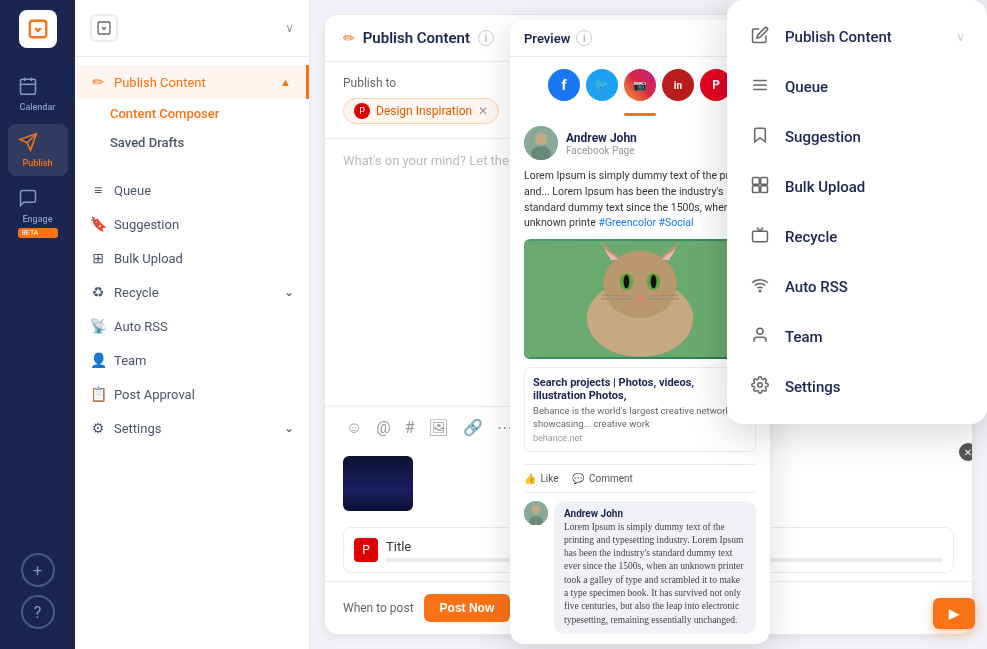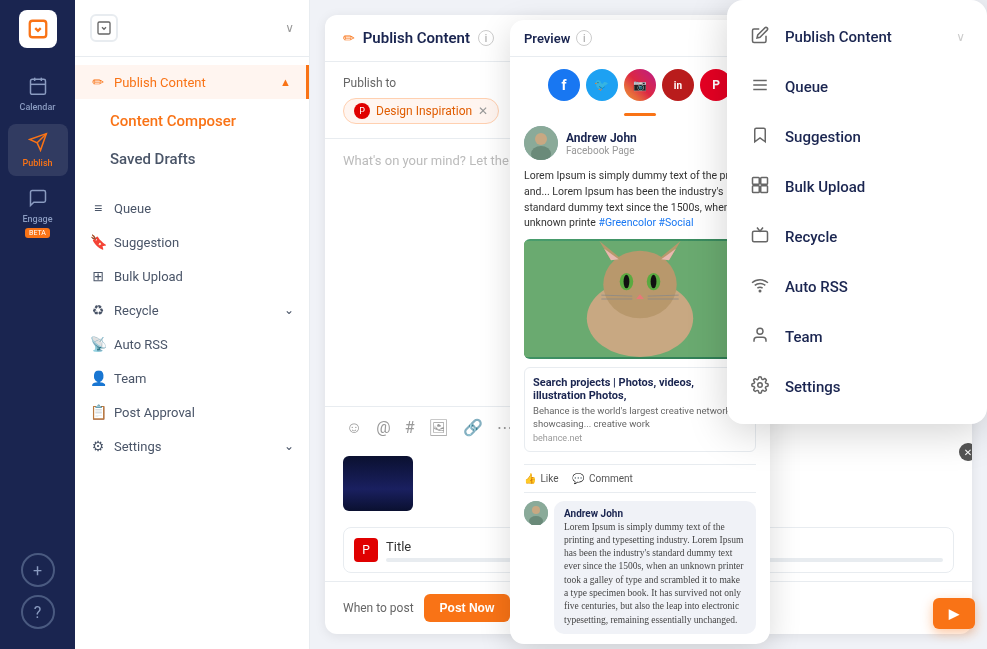--- a/index.html
+++ b/index.html
@@ -77,21 +77,20 @@
       display: flex;
       flex-direction: column;
       align-items: center;
       gap: 4px;
       flex: 1;
     }
 
     .sidebar-item {
       display: flex;
       flex-direction: column;
-      align-items: center;
       gap: 3px;
       padding: 8px 10px;
       border-radius: 8px;
       cursor: pointer;
       width: 60px;
       color: #8a9bc0;
     }
 
     .sidebar-item:hover, .sidebar-item.active {
       background: rgba(255,255,255,0.1);
@@ -202,22 +201,22 @@
       border-right: 3px solid #f97316;
     }
 
     .inner-sidebar-item.has-chevron::after {
       content: '⌄';
       margin-left: auto;
       font-size: 12px;
     }
 
     .inner-sidebar-sub {
-      padding: 13px 15px 7px 35px;
-      font-size: 15px;
+      padding: 7px 15px 7px 35px;
+      font-size: 13px;
       color: #f97316;
       cursor: pointer;
       font-weight: 500;
     }
 
     .inner-sidebar-sub.secondary {
       color: #4a5568;
     }
 
     .inner-sidebar-item .item-icon {

